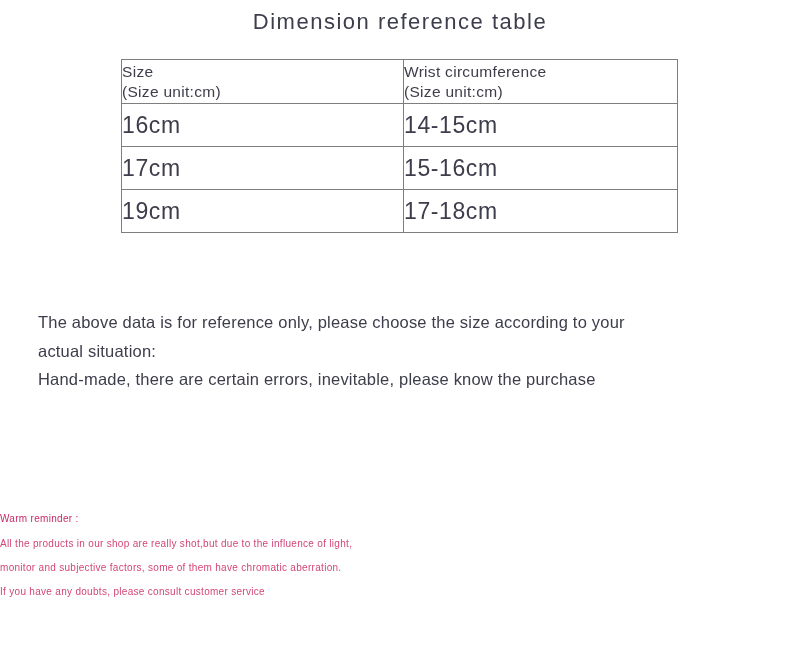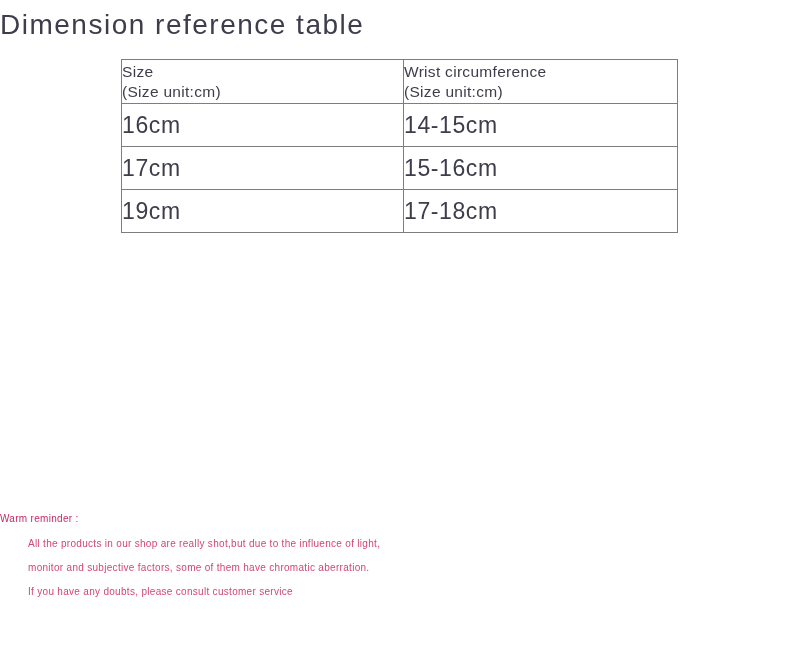--- a/index.html
+++ b/index.html
@@ -14,21 +14,22 @@
     height: 656px;
     background: #ffffff;
     overflow: hidden;
   }
   .title {
     position: absolute;
     top: 9px;
     left: 0;
     right: 0;
     margin: 0;
-    font-size: 28px;
+    text-align: center;
+    font-size: 22px;
     font-weight: 400;
     letter-spacing: 1.5px;
     color: var(--text, #3d3d4b);
   }
   .size-table {
     position: absolute;
     top: 59px;
     left: 121px;
     width: 557px;
     border-collapse: collapse;
@@ -78,21 +79,20 @@
     letter-spacing: 0.3px;
   }
   .reminder-heading {
     color: var(--reminder-heading, #c62a68);
     line-height: 26px;
   }
   .reminder-line {
     color: var(--reminder-body, #d24679);
     line-height: 24px;
     white-space: nowrap;
-    padding-left: 28px;
   }
 </style>
 </head>
 <body>
 
 <div class="page">
 
   <h1 class="title">Dimension reference table</h1>
 
   <table class="size-table">
@@ -121,20 +121,25 @@
         <td>17cm</td>
         <td>15-16cm</td>
       </tr>
       <tr>
         <td>19cm</td>
         <td>17-18cm</td>
       </tr>
     </tbody>
   </table>
 
+  <div class="notes">
+    <div class="note-line">The above data is for reference only, please choose the size according to your</div>
+    <div class="note-line">actual situation:</div>
+    <div class="note-line">Hand-made, there are certain errors, inevitable, please know the purchase</div>
+  </div>
 
   <div class="reminder">
     <div class="reminder-heading">Warm reminder :</div>
     <div class="reminder-line">All the products in our shop are really shot,but due to the influence of light,</div>
     <div class="reminder-line">monitor and subjective factors, some of them have chromatic aberration.</div>
     <div class="reminder-line">If you have any doubts, please consult customer service</div>
   </div>
 
 </div>
 

